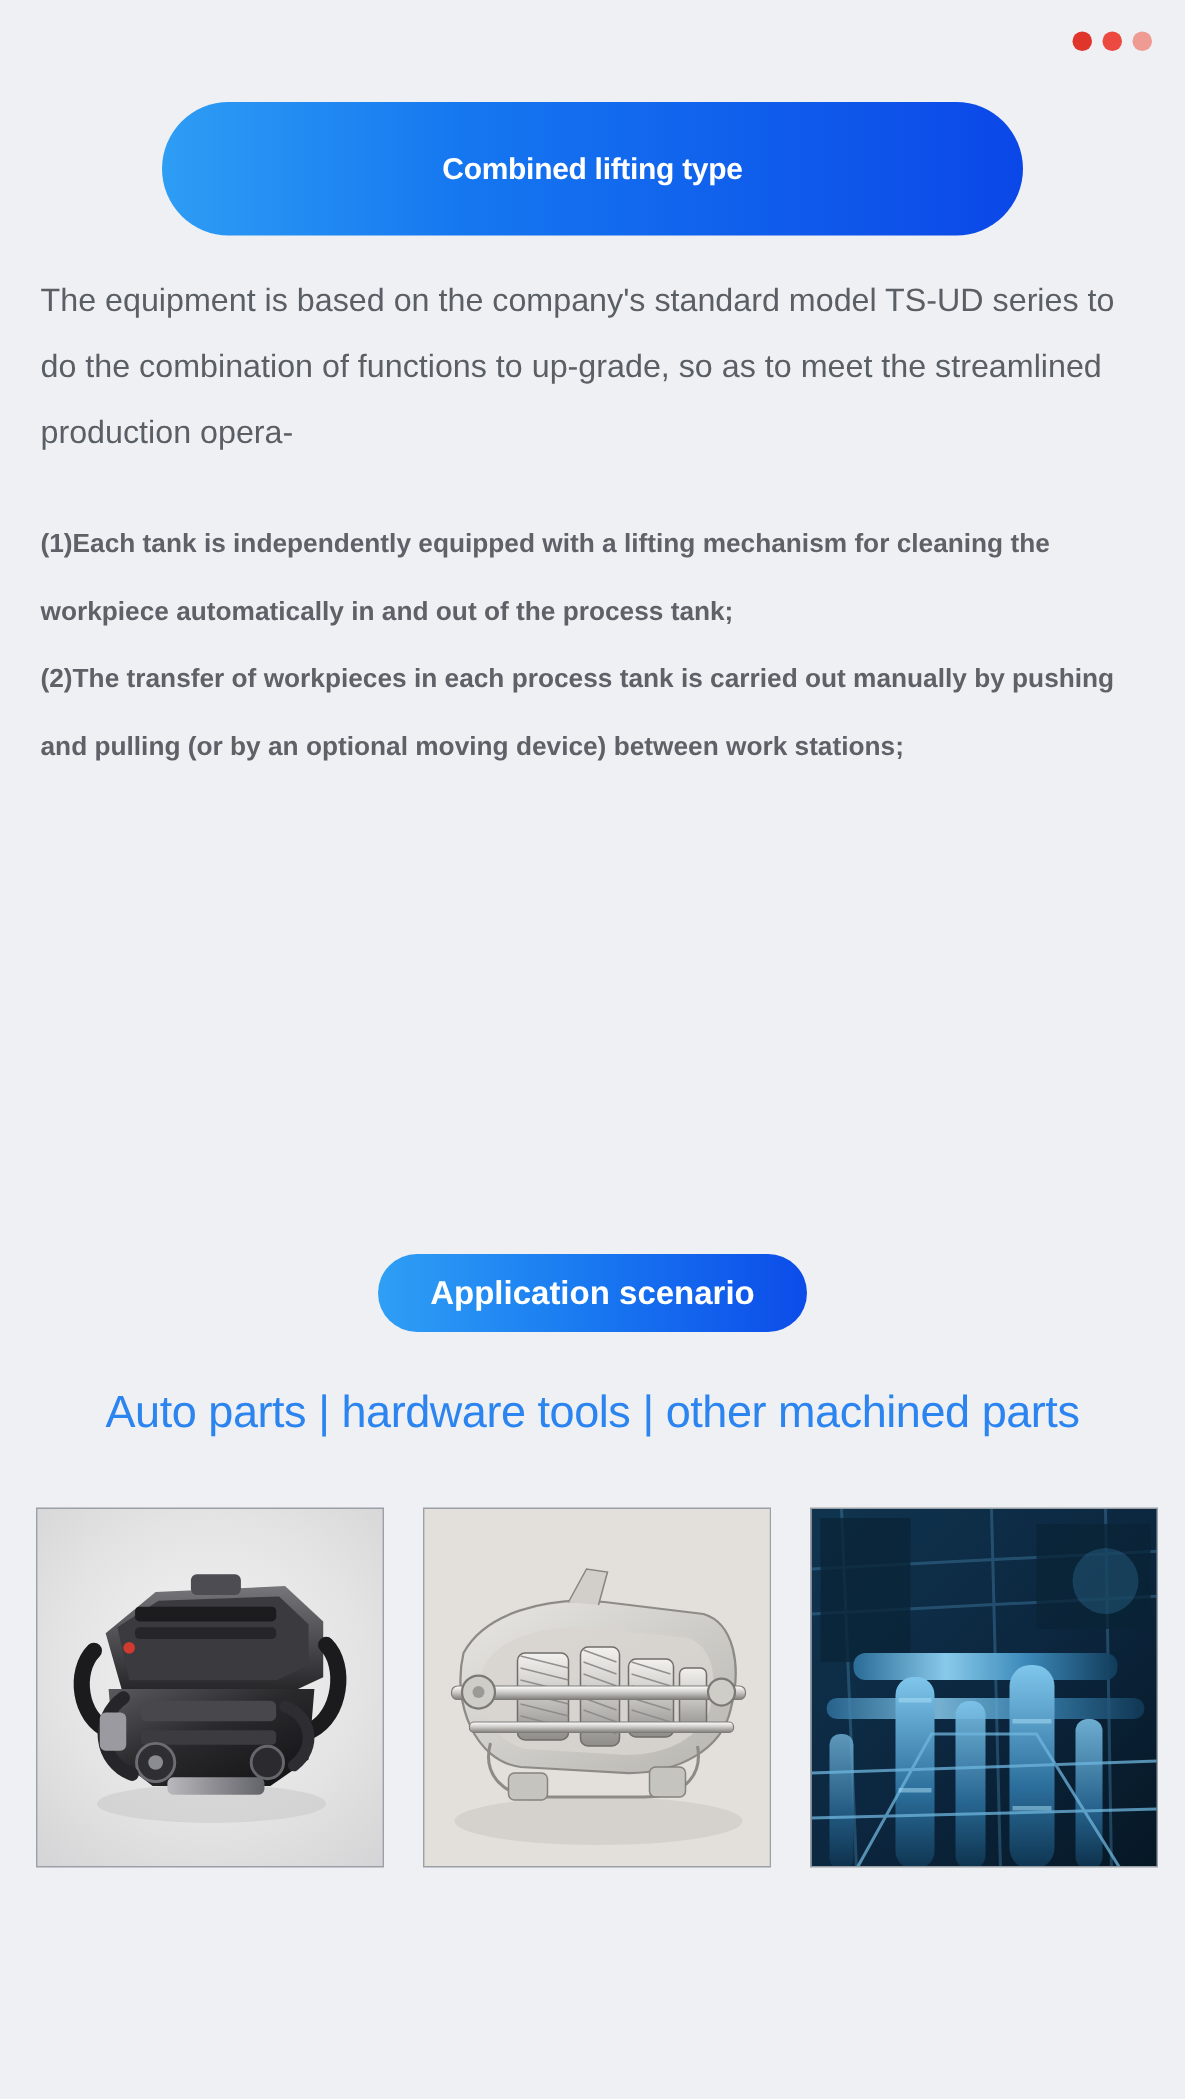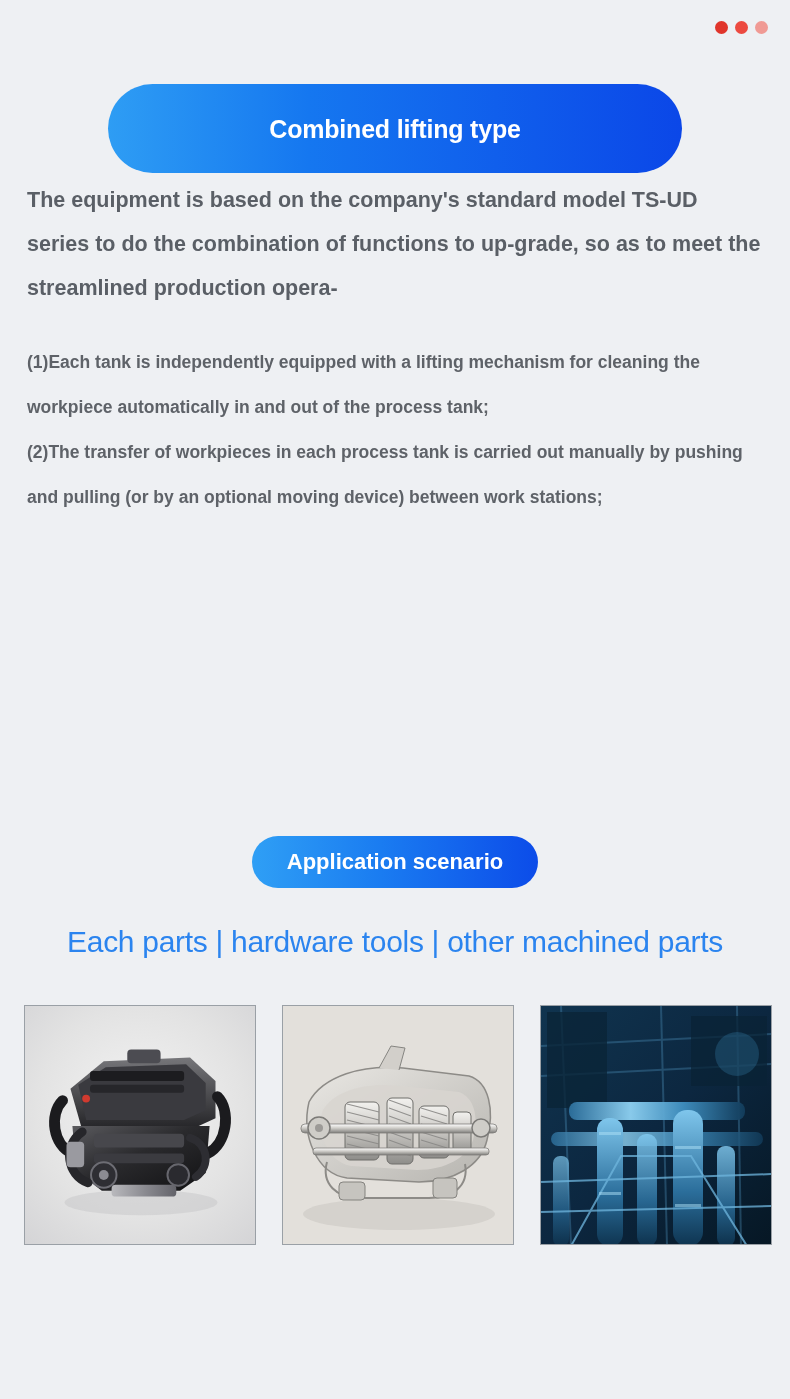--- a/index.html
+++ b/index.html
@@ -51,35 +51,34 @@
     width: 574px;
     height: 89px;
     border-radius: 46px;
     background: linear-gradient(90deg, #2e9df4 0%, #1577f0 35%, #0b47e8 100%);
     display: flex;
     flex-direction: column;
     align-items: center;
     justify-content: center;
     color: #ffffff;
     font-weight: bold;
-    font-size: 25px;
+    font-size: 20px;
     line-height: 34px;
     letter-spacing: -0.2px;
     text-align: center;
-    margin-top: 16px;
   }
 
   
   .lead {
     position: absolute;
     top: 178px;
     left: 27px;
     width: 736px;
     font-size: 21.5px;
-    font-weight: bold;
+    font-weight: normal;
     line-height: 44px;
     color: #5a5f66;
   }
 
   
   .body-list {
     position: absolute;
     top: 340px;
     left: 27px;
     width: 740px;
@@ -189,21 +188,21 @@
 
   <div class="body-list">
     <p>(1)Each tank is independently equipped with a lifting mechanism for cleaning the workpiece automatically in and out of the process tank;</p>
     <p>(2)The transfer of workpieces in each process tank is carried out manually by pushing and pulling (or by an optional moving device) between work stations;</p>
   </div>
 
   <div class="scenario-wrap">
     <div class="scenario-pill">Application scenario</div>
   </div>
 
-  <div class="blue-subtitle">Each parts | hardware tools | other machined parts</div>
+  <div class="blue-subtitle">Auto parts | hardware tools | other machined parts</div>
 
   <div class="img-row">
 
     <div class="thumb thumb-1">
       <svg class="engine" viewBox="0 0 200 200">
         <defs>
           <linearGradient id="blk" x1="0" y1="0" x2="1" y2="1">
             <stop offset="0%" stop-color="#5a5a5e"></stop>
             <stop offset="45%" stop-color="#2a2a2d"></stop>
             <stop offset="100%" stop-color="#111113"></stop>

